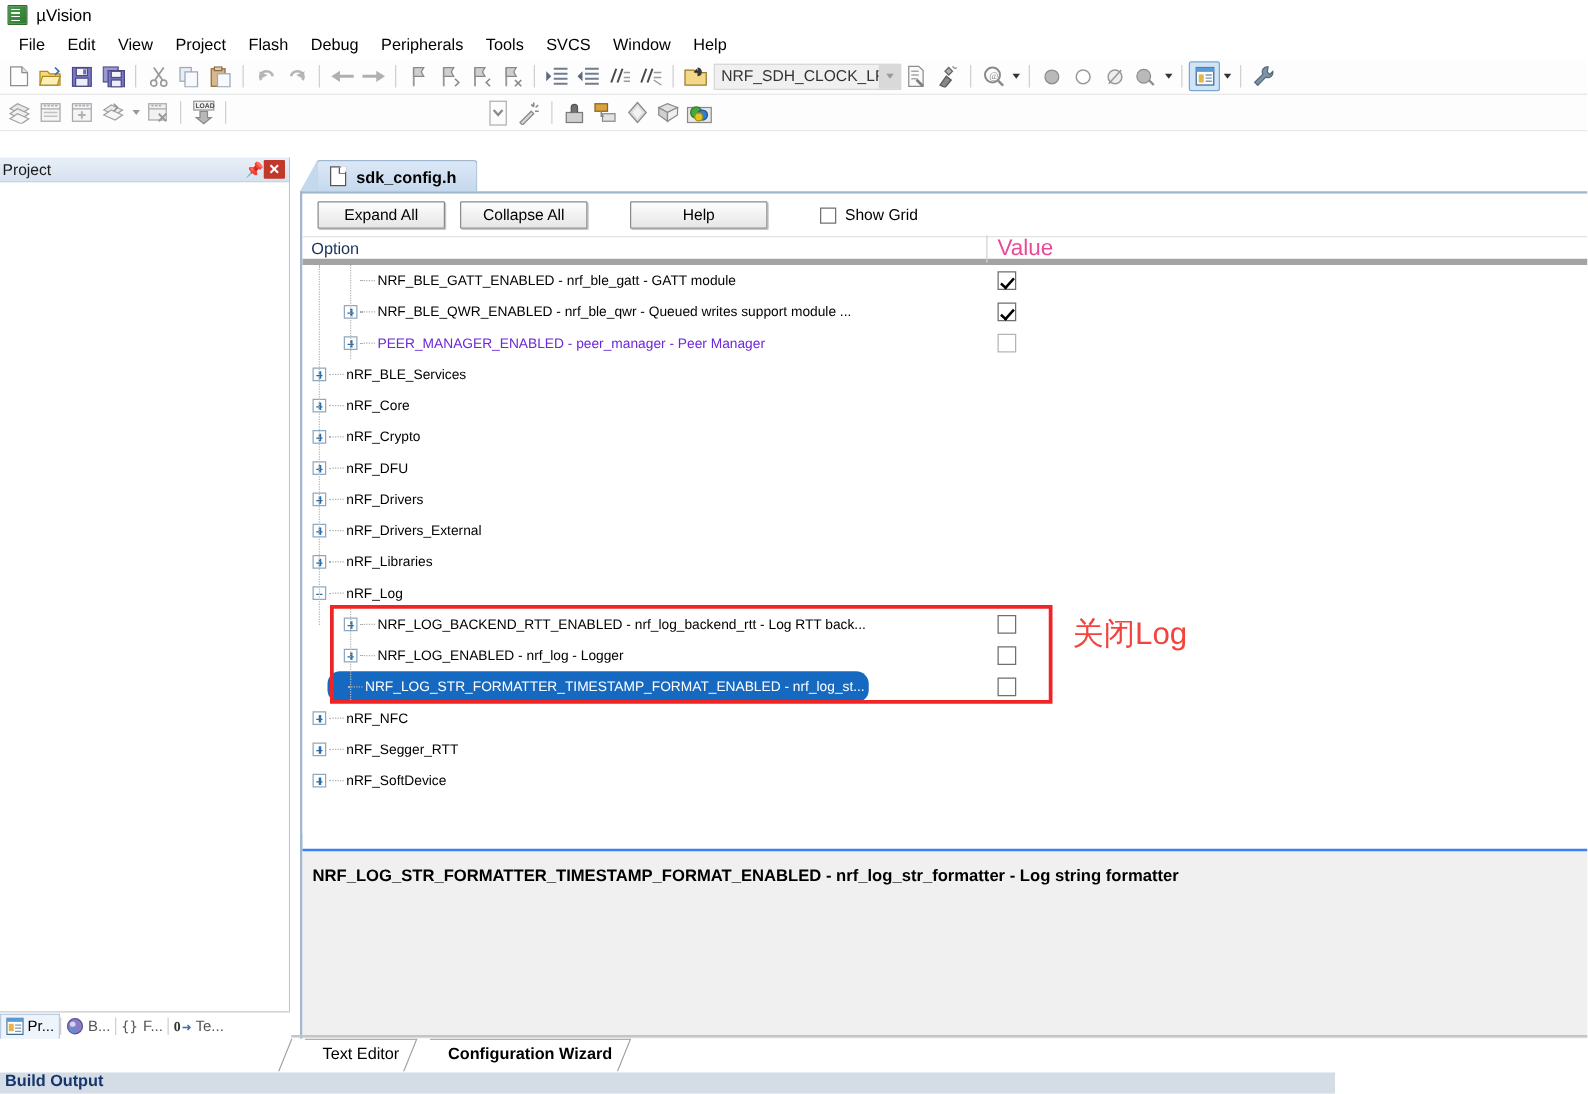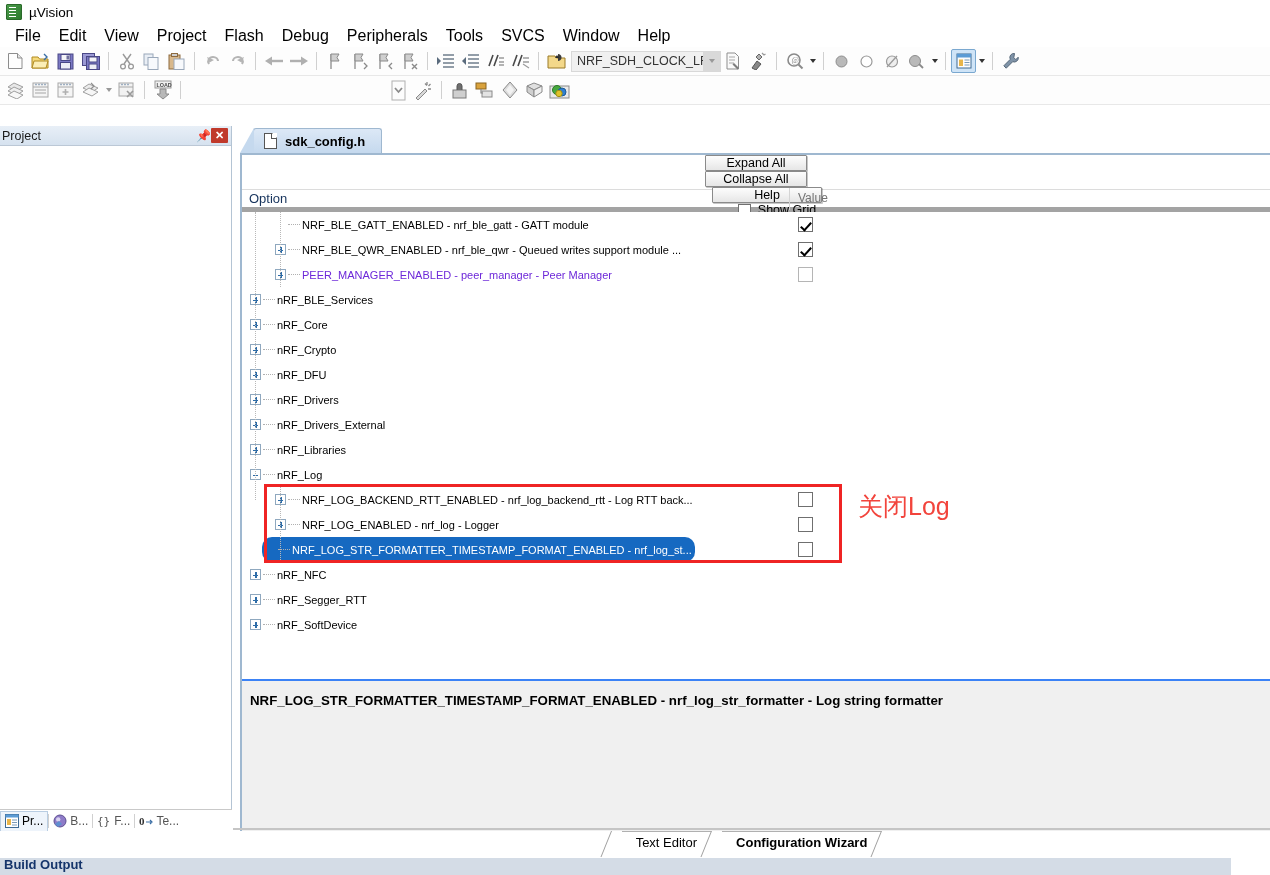--- a/index.html
+++ b/index.html
@@ -31,21 +31,21 @@
     background: repeating-linear-gradient(to bottom,#fff 0 1px,transparent 1px 3px);
   }
   .title-text { font-size: 13.5px; color: #000; }
 
   
   .menubar {
     height: 23px; display: flex; align-items: center;
     padding-left: 6px; background: #ffffff;
   }
   .menu-item {
-    padding: 2px 9px; font-size: 16px; color: #000; cursor: default;
+    padding: 2px 9px; font-size: 13px; color: #000; cursor: default;
   }
 
   
   .toolbar {
     height: 29px; display: flex; align-items: center;
     background: #fdfdfd; border-bottom: 1px solid #e8e8e8;
     padding: 0 3px;
   }
   .tb-btn {
     width: 25px; height: 24px; display: flex; align-items: center;
@@ -130,21 +130,21 @@
     border-right:0; box-shadow:-1px 1px 0 #555;
   }
 
   .wizard {
     position: absolute; left: 7px; top: 27px; right: 0; bottom: 0;
     border: 2px solid #9fb8d0; border-right: none; border-bottom: none;
     background: #fff;
   }
   .wiz-toolbar {
     height: 35px; display: flex; align-items: center;
-    padding-left: 12px; background: #fff; border-bottom: 1px solid #dcdcdc; flex-direction: column;
+    padding-left: 12px; background: #fff; border-bottom: 1px solid #dcdcdc;
   }
   .wbtn {
     width: 102px; height: 22px;
     background: linear-gradient(to bottom,#fdfdfd,#e6e6e6);
     border: 1px solid #8a8a8a; border-radius: 1px;
     font-size: 12.5px; display: flex; align-items: center; justify-content: center;
     box-shadow: 1px 1px 0 rgba(0,0,0,.22);
     margin-right: 12px; cursor: default;
   }
   .wbtn.help { width: 110px; margin-left: 22px; }
@@ -155,21 +155,21 @@
   }
 
   .col-header {
     height: 22px; display: flex; align-items: center;
     background: #fff; border-bottom: 5px solid #a3a3a3;
   }
   .col-opt {
     width: 548px; padding-left: 7px; font-size: 13px; color: #16335c;
     border-right: 1px solid #d4d4d4; height: 22px; line-height: 21px;
   }
-  .col-val { padding-left: 8px; font-size: 12px; color: #737373; line-height:21px;text-align:right; }
+  .col-val { padding-left: 8px; font-size: 18px; color: #ec4899; line-height:21px;text-align:right; }
 
   
   .tree { position: relative; height: 455px; background: #fff; overflow: hidden; }
   .trow { position: relative; height: 25px; display: flex; align-items: center; }
   .tname { position: absolute; height: 25px; display: flex; align-items: center; font-size: 11px; white-space: nowrap; }
   .tname.dim { color: #6d28d9; }
   .tname.sel { background: #1669c1; color: #fff; padding: 0 3px; }
   .expander {
     width: 11px; height: 11px; border: 1px solid #8fa8bf; background: #fff;
     position: relative; flex: none; margin-right: 2px;
@@ -205,35 +205,35 @@
     background: #f0f0f0; border-top: 2px solid #3b82f6;
   }
   .desc-text {
     padding: 12px 0 0 8px; font-size: 13.3px; font-weight: bold; color: #000;
     white-space: nowrap;
   }
 
   
   .bottombar {
     position: absolute; left: 233px; top: 831px; width: 1037px; height: 26px;
-    background: #fff; display: flex; align-items: flex-start; justify-content: center;
+    background: #fff; display: flex; align-items: flex-start;
   }
   .etab {
     height: 22px; display: flex; align-items: center; padding: 0 14px;
     font-size: 13px; position: relative; background: #fff;
     border-top: 1px solid #b0b0b0;
   }
   .etab.bold { font-weight: bold; }
   .slash { width: 11px; height: 22px; position: relative; }
   .slash::after {
     content:""; position:absolute; left:0; top:0; width:1px; height:26px;
     background:#a0a0a0; transform: skewX(-22deg); transform-origin: top;
   }
   .statusbar {
-    position: absolute; left: 0; top: 858px; width: 1231px; height: 17px;
+    position: absolute; left: 0; top: 858px; width: 1068px; height: 17px;
     background: #d4dce6;
   }
   .status-text {
     font-size: 13px; font-weight: bold; color: #15356b;
     padding-left: 4px; line-height: 14px; overflow: hidden; height: 17px;
   }
   .divider-h { position:absolute; left:233px; top:828px; width:1037px; height:2px; background:#c5c5c5; }
 </style>
 </head>
 <body>

